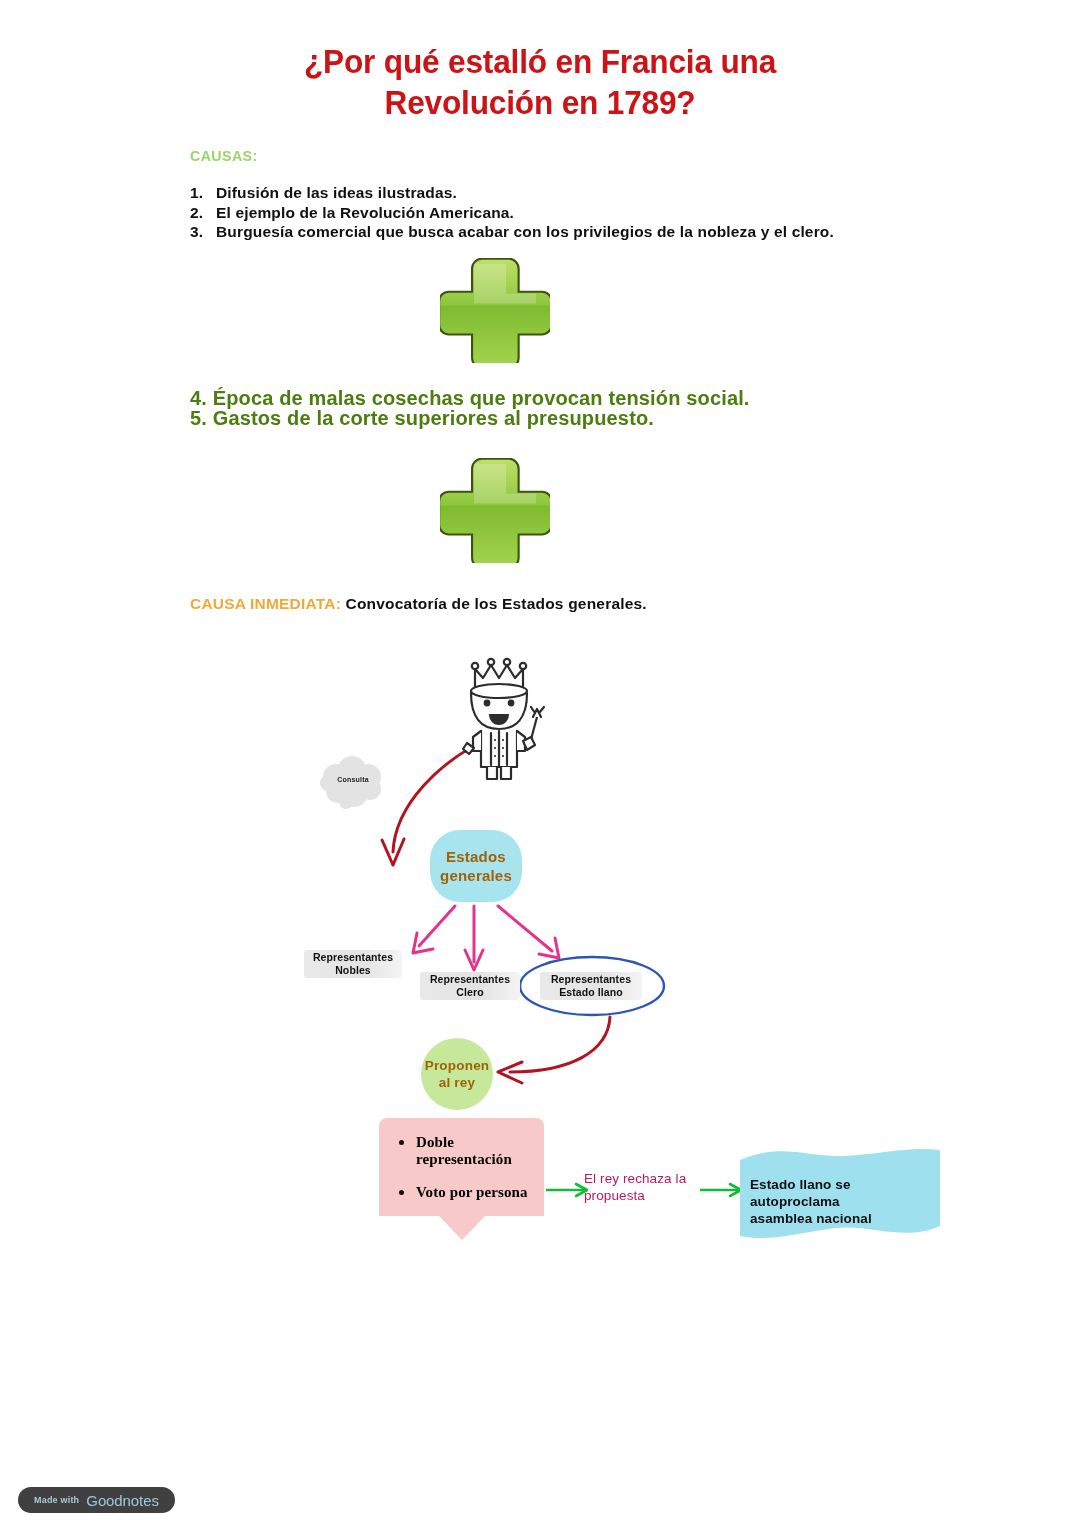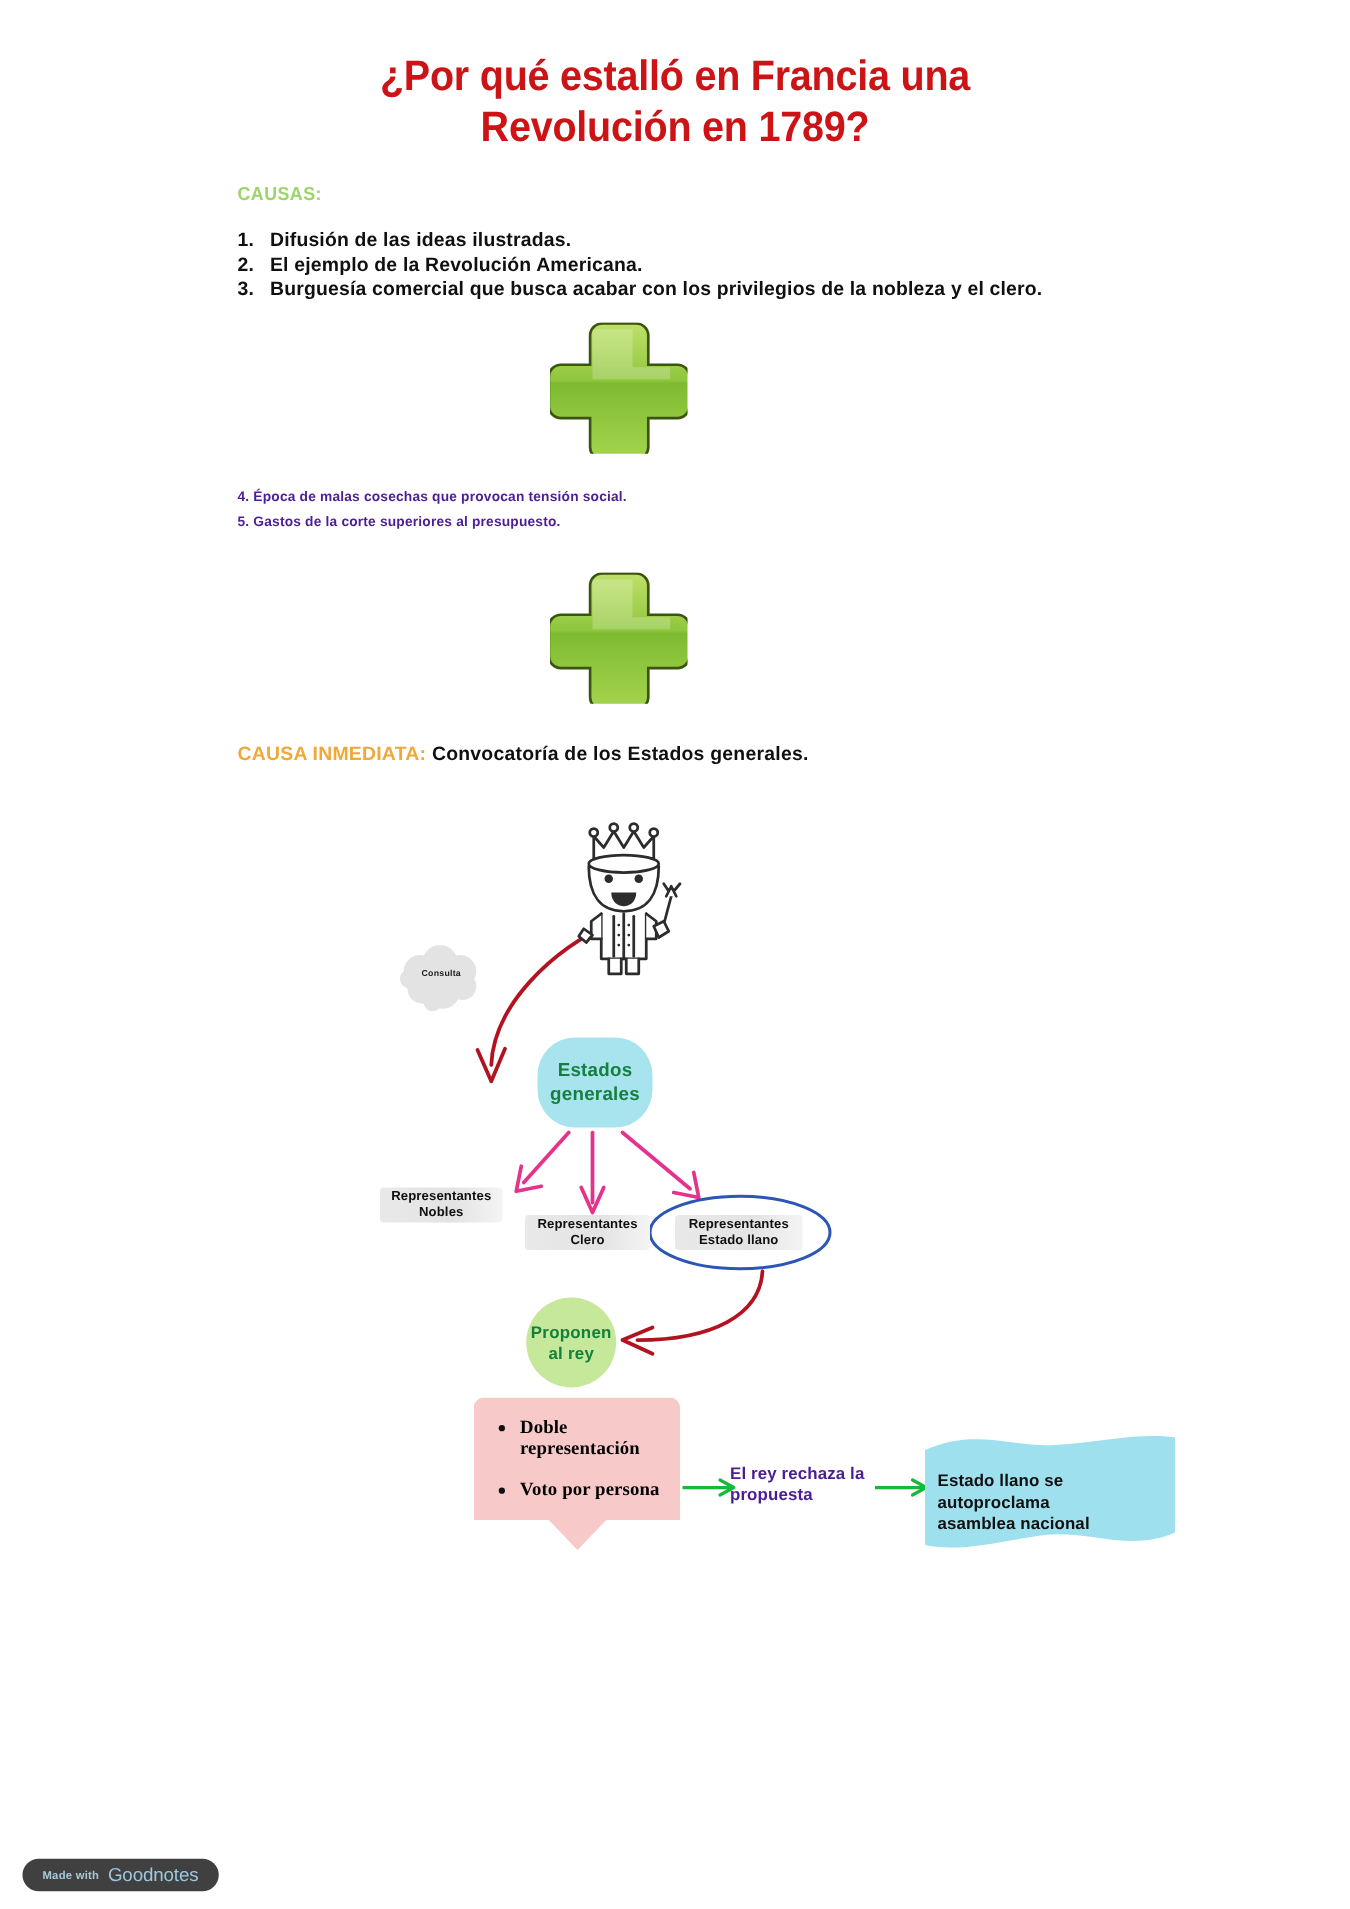--- a/index.html
+++ b/index.html
@@ -84,24 +84,24 @@
   .cause-list-b {
     position: absolute;
     left: 190px;
     top: 388px;
     width: 740px;
     margin: 0;
     padding: 0;
     list-style: none;
   }
   .cause-item-b {
-    color: #4c1d95;
-    font-family: "Liberation Sans Narrow", "Liberation Sans", sans-serif;
-    font-weight: 700;
-    font-size: 11px;
+    color: #4d7c0f;
+    font-family: "Liberation Sans Narrow", "Liberation Sans", sans-serif;
+    font-weight: 700;
+    font-size: 20px;
     line-height: 20px;
     letter-spacing: 0.15px;
   }
 
   .inmediata-row {
     position: absolute;
     left: 190px;
     top: 595px;
     white-space: nowrap;
     font-family: "Liberation Sans Narrow", "Liberation Sans", sans-serif;
@@ -138,21 +138,21 @@
   }
 
   .node {
     position: absolute;
     display: flex;
     align-items: center;
     justify-content: center;
     text-align: center;
     font-family: "Liberation Sans Narrow", "Liberation Sans", sans-serif;
     font-weight: 700;
-    color: #15803d;
+    color: #a16207;
     white-space: pre-line;
   }
 
   
   .n-estados {
     left: 430px;
     top: 190px;
     width: 92px;
     height: 72px;
     background: #A8E4EE;
@@ -262,24 +262,24 @@
     background: #101010;
   }
 
   
   .mid-caption {
     position: absolute;
     left: 584px;
     top: 1170px;
     width: 120px;
     font-family: "Liberation Sans Narrow", "Liberation Sans", sans-serif;
-    font-weight: 700;
+    font-weight: 400;
     font-size: 13.5px;
     line-height: 17px;
-    color: #4c1d95;
+    color: #be185d;
     white-space: pre-line;
     letter-spacing: 0.1px;
   }
 
   
   .wave-banner {
     position: absolute;
     left: 740px;
     top: 1146px;
     width: 200px;

